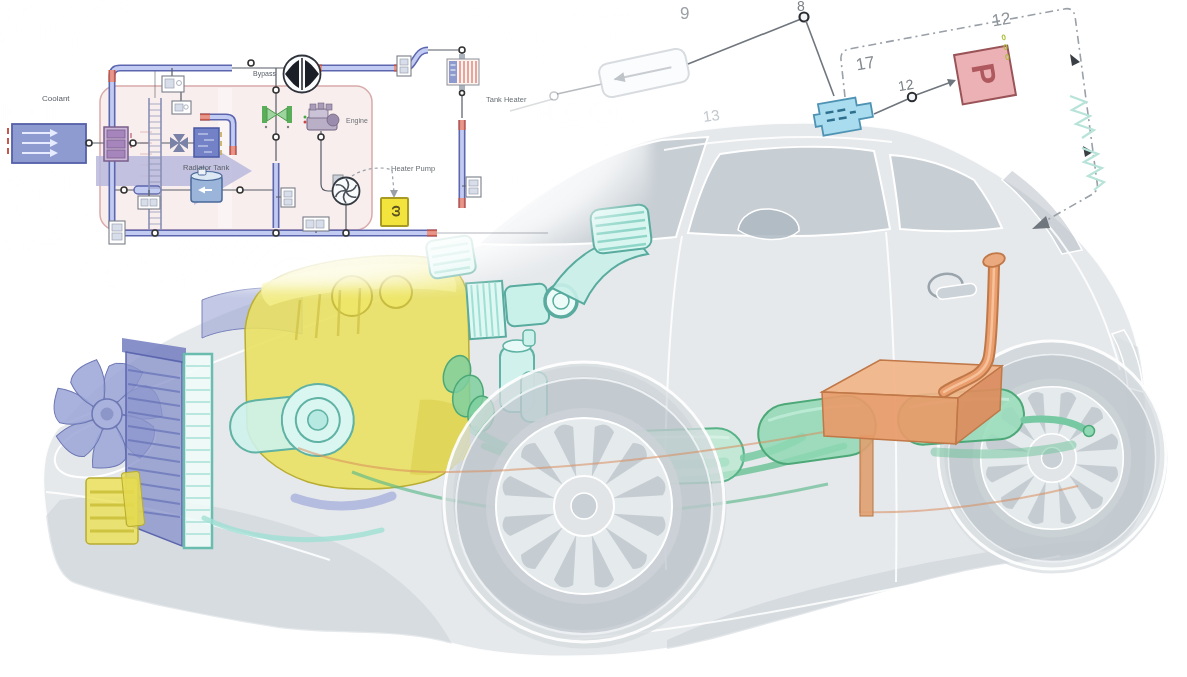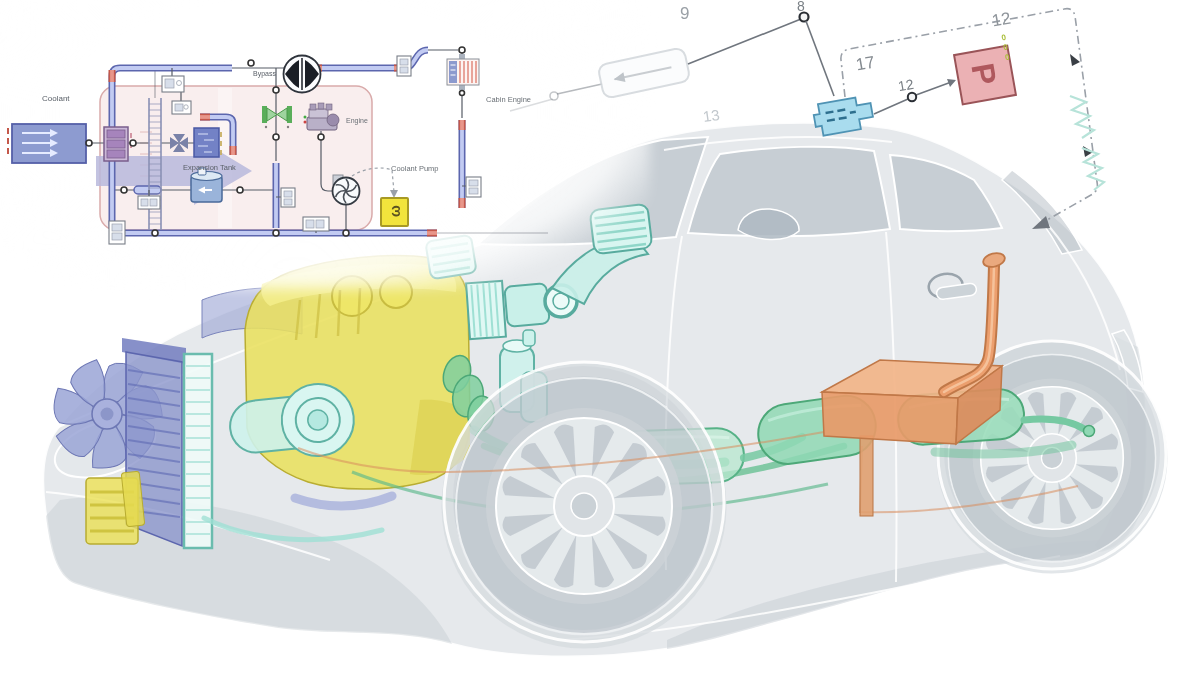--- a/index.html
+++ b/index.html
@@ -446,24 +446,24 @@
     <path d="M 956,80 l -9,-1 l 3,8 Z" fill="#70767e"></path>
     <g transform="rotate(-10 985 75)">
       <rect x="958" y="50" width="54" height="50" fill="#e9aaae" fill-opacity=".92" stroke="#9a5458" stroke-width="2"></rect>
     </g>
   </g>
 </svg>
 
 <div>
   <div class="lbl" style="left:42px;top:94px;font-size:8px;">Coolant</div>
   <div class="lbl" style="left:253px;top:70px;font-size:7px;">Bypass</div>
-  <div class="lbl" style="left:486px;top:95px;font-size:7.5px;color:#6a7076;">Cabin Engine</div>
+  <div class="lbl" style="left:486px;top:95px;font-size:7.5px;color:#6a7076;">Tank Heater</div>
   <div class="lbl" style="left:346px;top:117px;font-size:7px;color:#6a7076;">Engine</div>
-  <div class="lbl" style="left:183px;top:163px;font-size:7.5px;">Expansion Tank</div>
-  <div class="lbl" style="left:391px;top:164px;font-size:7.5px;color:#6a7076;">Coolant Pump</div>
+  <div class="lbl" style="left:183px;top:163px;font-size:7.5px;">Radiator Tank</div>
+  <div class="lbl" style="left:391px;top:164px;font-size:7.5px;color:#6a7076;">Heater Pump</div>
   <div class="lbl" style="left:381px;top:197px;width:27px;height:28px;line-height:28px;text-align:center;font-size:14px;font-weight:bold;color:#5a5220;transform:rotate(-90deg);">ω</div>
 
   <div class="lbl" style="left:680px;top:4px;font-size:17px;color:#9aa0a6;">9</div>
   <div class="lbl" style="left:797px;top:-2px;font-size:14px;color:#7a8086;">8</div>
   <div class="lbl" style="left:992px;top:10px;font-size:17px;color:#8f959b;transform:rotate(-10deg);">12</div>
   <div class="lbl" style="left:856px;top:54px;font-size:17px;color:#858b91;transform:rotate(-10deg);">17</div>
   <div class="lbl" style="left:898px;top:77px;font-size:14px;color:#7a8086;transform:rotate(-10deg);">12</div>
   <div class="lbl" style="left:703px;top:107px;font-size:15px;color:#c2c8cd;transform:rotate(-8deg);">13</div>
   <div class="lbl" style="left:957px;top:48px;width:54px;height:52px;line-height:52px;text-align:center;font-size:32px;font-weight:bold;color:#a5494f;opacity:.85;transform:rotate(80deg);">P</div>
   <div class="lbl" style="left:1001px;top:33px;font-size:8px;font-weight:bold;color:#aabf3a;writing-mode:vertical-rl;text-orientation:upright;letter-spacing:1px;transform:rotate(-10deg);">000</div>

